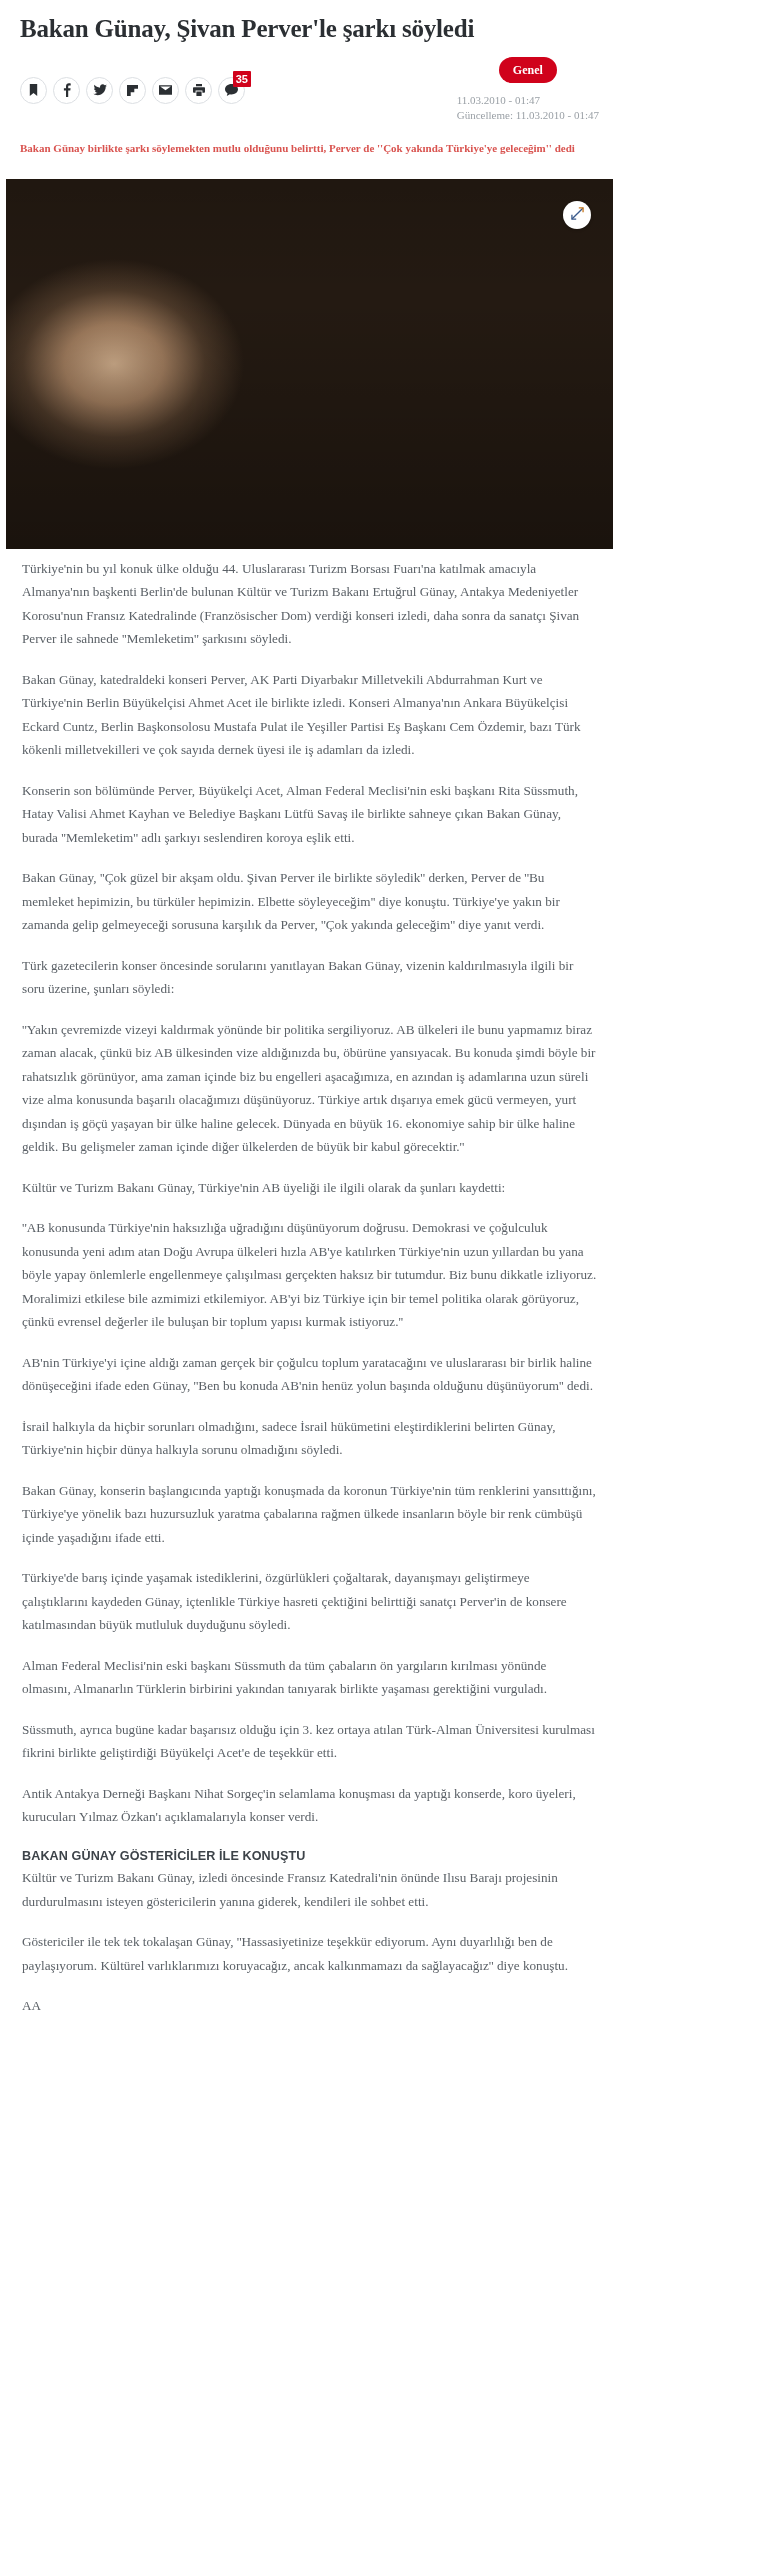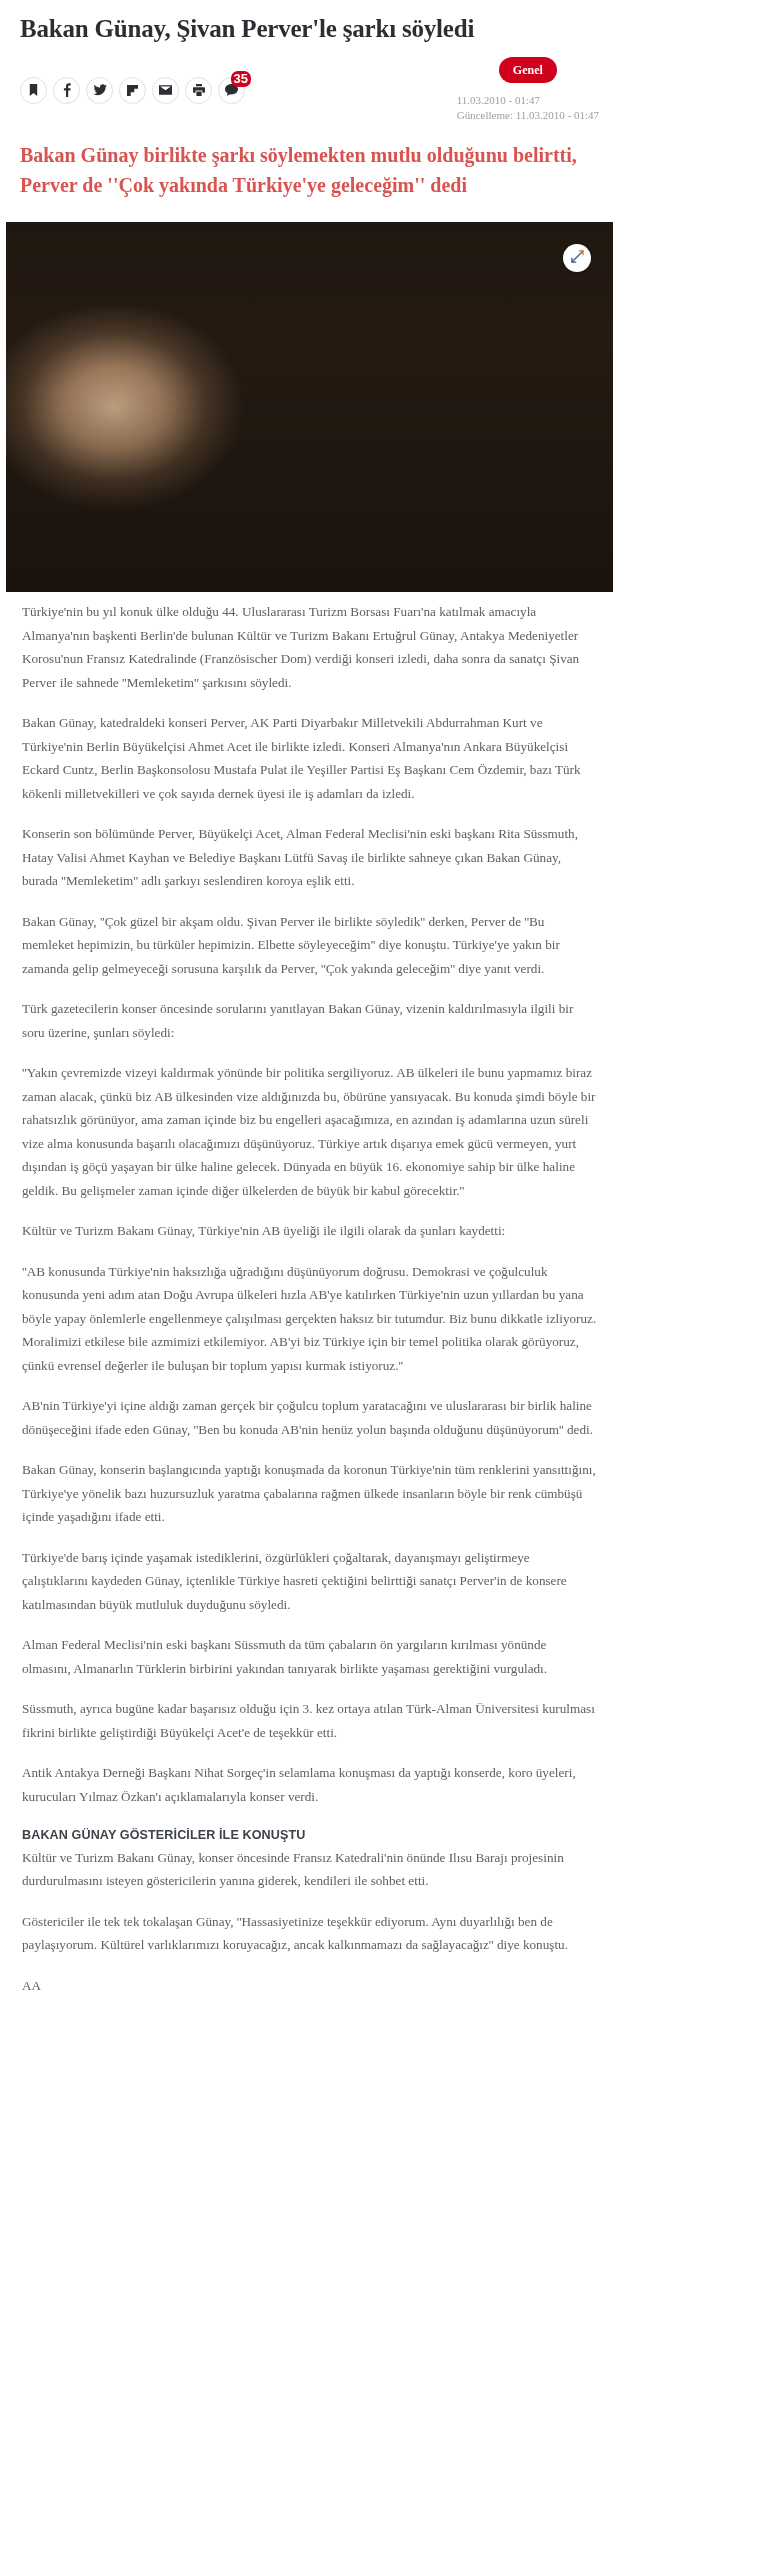--- a/index.html
+++ b/index.html
@@ -64,24 +64,24 @@
     flex: none;
   }
   .share-btn svg { display: block; }
   .badge {
     position: absolute;
     top: -7px;
     right: -7px;
     min-width: 16px;
     height: 16px;
     padding: 0 3px;
-    border-radius: 7px;
+    border-radius: 1px;
     background: #d0021b;
     color: #fff;
-    font-size: 13px;
+    font-size: 11px;
     font-weight: 700;
     line-height: 16px;
     text-align: center;
     font-family: "Liberation Sans", sans-serif;
   }
 
   .meta-right {
     display: flex;
     align-items: center;
     gap: 10px;
@@ -105,21 +105,21 @@
     line-height: 1.45;
     color: #9aa0a6;
     text-align: left;
     white-space: nowrap;
   }
 
   
   .spot {
     margin: 16px 20px 0 20px;
     font-family: "Liberation Serif", serif;
-    font-size: 20px;
+    font-size: 11px;
     line-height: 1.5;
     font-weight: 700;
     color: #d9534f;
   }
 
   
   .hero {
     position: relative;
     margin: 22px 6px 0 6px;
     height: 390px;
@@ -284,24 +284,25 @@
   <div class="article-body">
     <p>Türkiye'nin bu yıl konuk ülke olduğu 44. Uluslararası Turizm Borsası Fuarı'na katılmak amacıyla Almanya'nın başkenti Berlin'de bulunan Kültür ve Turizm Bakanı Ertuğrul Günay, Antakya Medeniyetler Korosu'nun Fransız Katedralinde (Französischer Dom) verdiği konseri izledi, daha sonra da sanatçı Şivan Perver ile sahnede ''Memleketim'' şarkısını söyledi.</p>
     <p>Bakan Günay, katedraldeki konseri Perver, AK Parti Diyarbakır Milletvekili Abdurrahman Kurt ve Türkiye'nin Berlin Büyükelçisi Ahmet Acet ile birlikte izledi. Konseri Almanya'nın Ankara Büyükelçisi Eckard Cuntz, Berlin Başkonsolosu Mustafa Pulat ile Yeşiller Partisi Eş Başkanı Cem Özdemir, bazı Türk kökenli milletvekilleri ve çok sayıda dernek üyesi ile iş adamları da izledi.</p>
     <p>Konserin son bölümünde Perver, Büyükelçi Acet, Alman Federal Meclisi'nin eski başkanı Rita Süssmuth, Hatay Valisi Ahmet Kayhan ve Belediye Başkanı Lütfü Savaş ile birlikte sahneye çıkan Bakan Günay, burada ''Memleketim'' adlı şarkıyı seslendiren koroya eşlik etti.</p>
     <p>Bakan Günay, ''Çok güzel bir akşam oldu. Şivan Perver ile birlikte söyledik'' derken, Perver de ''Bu memleket hepimizin, bu türküler hepimizin. Elbette söyleyeceğim'' diye konuştu. Türkiye'ye yakın bir zamanda gelip gelmeyeceği sorusuna karşılık da Perver, ''Çok yakında geleceğim'' diye yanıt verdi.</p>
     <p>Türk gazetecilerin konser öncesinde sorularını yanıtlayan Bakan Günay, vizenin kaldırılmasıyla ilgili bir soru üzerine, şunları söyledi:</p>
     <p>''Yakın çevremizde vizeyi kaldırmak yönünde bir politika sergiliyoruz. AB ülkeleri ile bunu yapmamız biraz zaman alacak, çünkü biz AB ülkesinden vize aldığınızda bu, öbürüne yansıyacak. Bu konuda şimdi böyle bir rahatsızlık görünüyor, ama zaman içinde biz bu engelleri aşacağımıza, en azından iş adamlarına uzun süreli vize alma konusunda başarılı olacağımızı düşünüyoruz. Türkiye artık dışarıya emek gücü vermeyen, yurt dışından iş göçü yaşayan bir ülke haline gelecek. Dünyada en büyük 16. ekonomiye sahip bir ülke haline geldik. Bu gelişmeler zaman içinde diğer ülkelerden de büyük bir kabul görecektir.''</p>
     <p>Kültür ve Turizm Bakanı Günay, Türkiye'nin AB üyeliği ile ilgili olarak da şunları kaydetti:</p>
     <p>''AB konusunda Türkiye'nin haksızlığa uğradığını düşünüyorum doğrusu. Demokrasi ve çoğulculuk konusunda yeni adım atan Doğu Avrupa ülkeleri hızla AB'ye katılırken Türkiye'nin uzun yıllardan bu yana böyle yapay önlemlerle engellenmeye çalışılması gerçekten haksız bir tutumdur. Biz bunu dikkatle izliyoruz. Moralimizi etkilese bile azmimizi etkilemiyor. AB'yi biz Türkiye için bir temel politika olarak görüyoruz, çünkü evrensel değerler ile buluşan bir toplum yapısı kurmak istiyoruz.''</p>
     <p>AB'nin Türkiye'yi içine aldığı zaman gerçek bir çoğulcu toplum yaratacağını ve uluslararası bir birlik haline dönüşeceğini ifade eden Günay, ''Ben bu konuda AB'nin henüz yolun başında olduğunu düşünüyorum'' dedi.</p>
+    <p>İsrail halkıyla da hiçbir sorunları olmadığını, sadece İsrail hükümetini eleştirdiklerini belirten Günay, Türkiye'nin hiçbir dünya halkıyla sorunu olmadığını söyledi.</p>
     <p>Bakan Günay, konserin başlangıcında yaptığı konuşmada da koronun Türkiye'nin tüm renklerini yansıttığını, Türkiye'ye yönelik bazı huzursuzluk yaratma çabalarına rağmen ülkede insanların böyle bir renk cümbüşü içinde yaşadığını ifade etti.</p>
     <p>Türkiye'de barış içinde yaşamak istediklerini, özgürlükleri çoğaltarak, dayanışmayı geliştirmeye çalıştıklarını kaydeden Günay, içtenlikle Türkiye hasreti çektiğini belirttiği sanatçı Perver'in de konsere katılmasından büyük mutluluk duyduğunu söyledi.</p>
     <p>Alman Federal Meclisi'nin eski başkanı Süssmuth da tüm çabaların ön yargıların kırılması yönünde olmasını, Almanarlın Türklerin birbirini yakından tanıyarak birlikte yaşaması gerektiğini vurguladı.</p>
     <p>Süssmuth, ayrıca bugüne kadar başarısız olduğu için 3. kez ortaya atılan Türk-Alman Üniversitesi kurulması fikrini birlikte geliştirdiği Büyükelçi Acet'e de teşekkür etti.</p>
     <p>Antik Antakya Derneği Başkanı Nihat Sorgeç'in selamlama konuşması da yaptığı konserde, koro üyeleri, kurucuları Yılmaz Özkan'ı açıklamalarıyla konser verdi.</p>
     <p class="subhead">BAKAN GÜNAY GÖSTERİCİLER İLE KONUŞTU</p>
-    <p>Kültür ve Turizm Bakanı Günay, konser öncesinde Fransız Katedrali'nin önünde Ilısu Barajı projesinin durdurulmasını isteyen göstericilerin yanına giderek, kendileri ile sohbet etti.</p>
+    <p>Kültür ve Turizm Bakanı Günay, izledi öncesinde Fransız Katedrali'nin önünde Ilısu Barajı projesinin durdurulmasını isteyen göstericilerin yanına giderek, kendileri ile sohbet etti.</p>
     <p>Göstericiler ile tek tek tokalaşan Günay, ''Hassasiyetinize teşekkür ediyorum. Aynı duyarlılığı ben de paylaşıyorum. Kültürel varlıklarımızı koruyacağız, ancak kalkınmamazı da sağlayacağız'' diye konuştu.</p>
     <p class="source">AA</p>
   </div>
 
 </div>
 
 </body></html>

